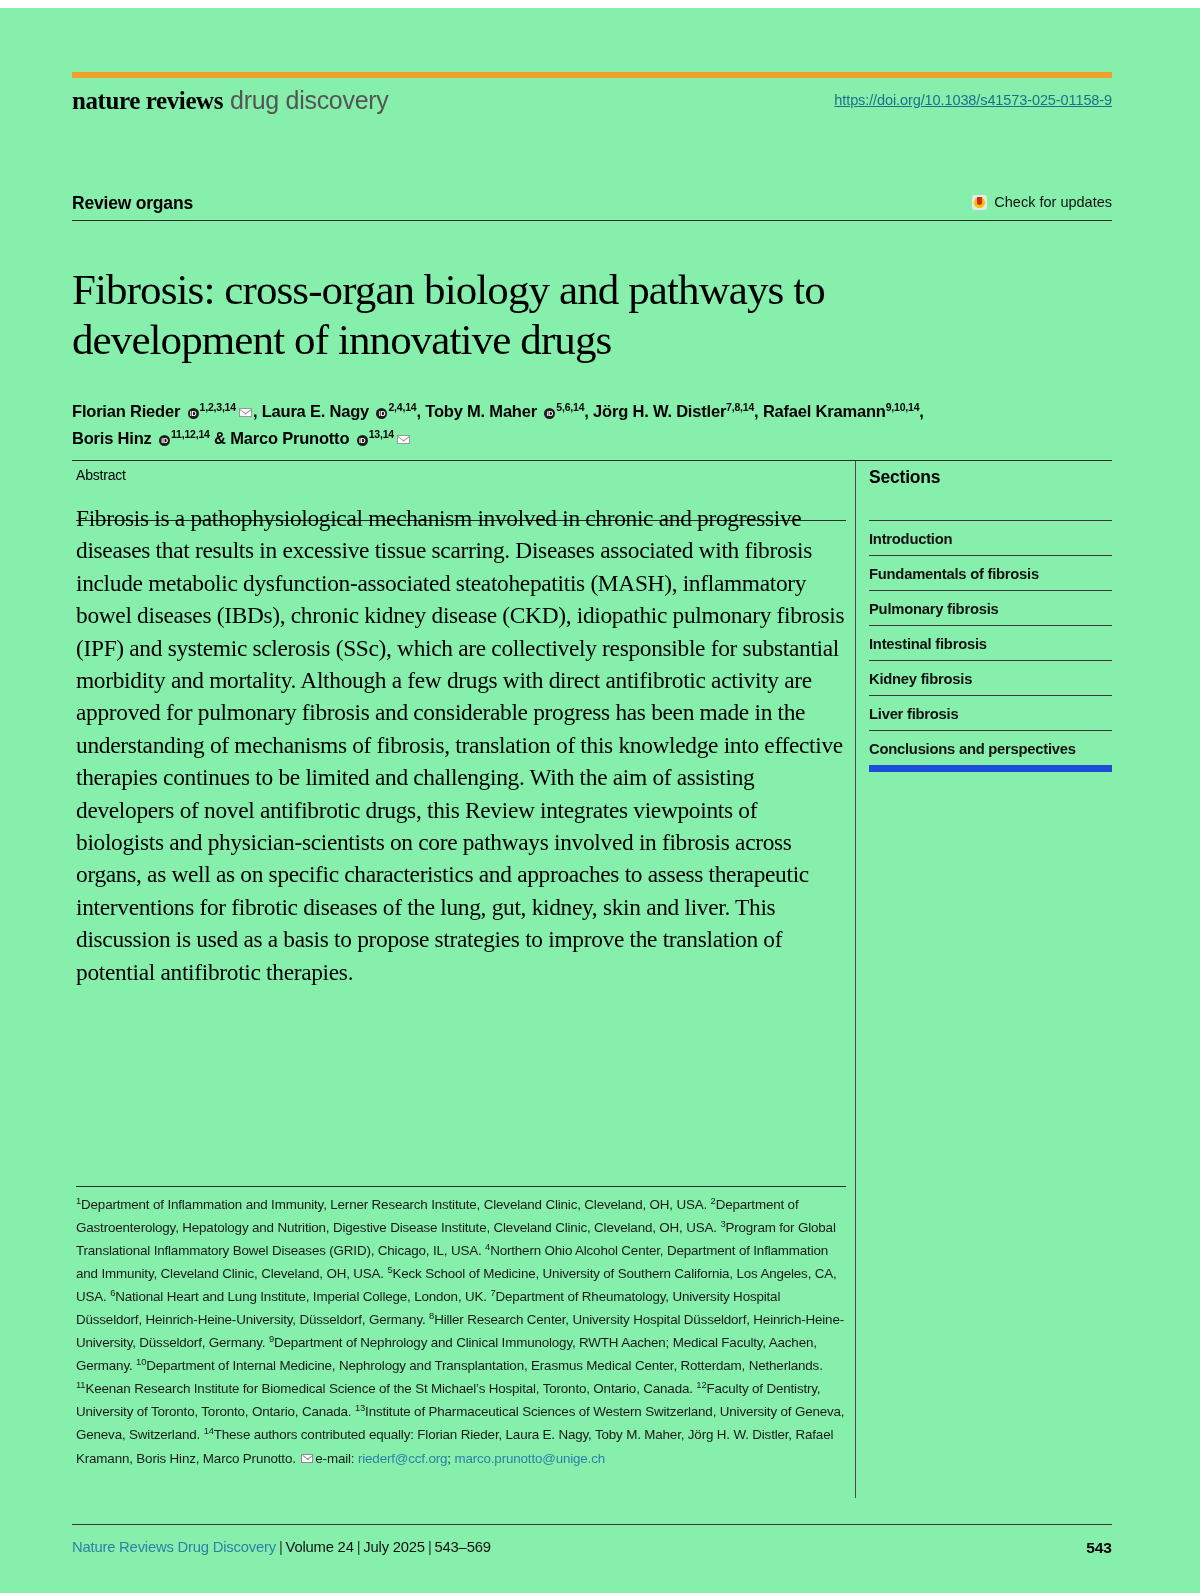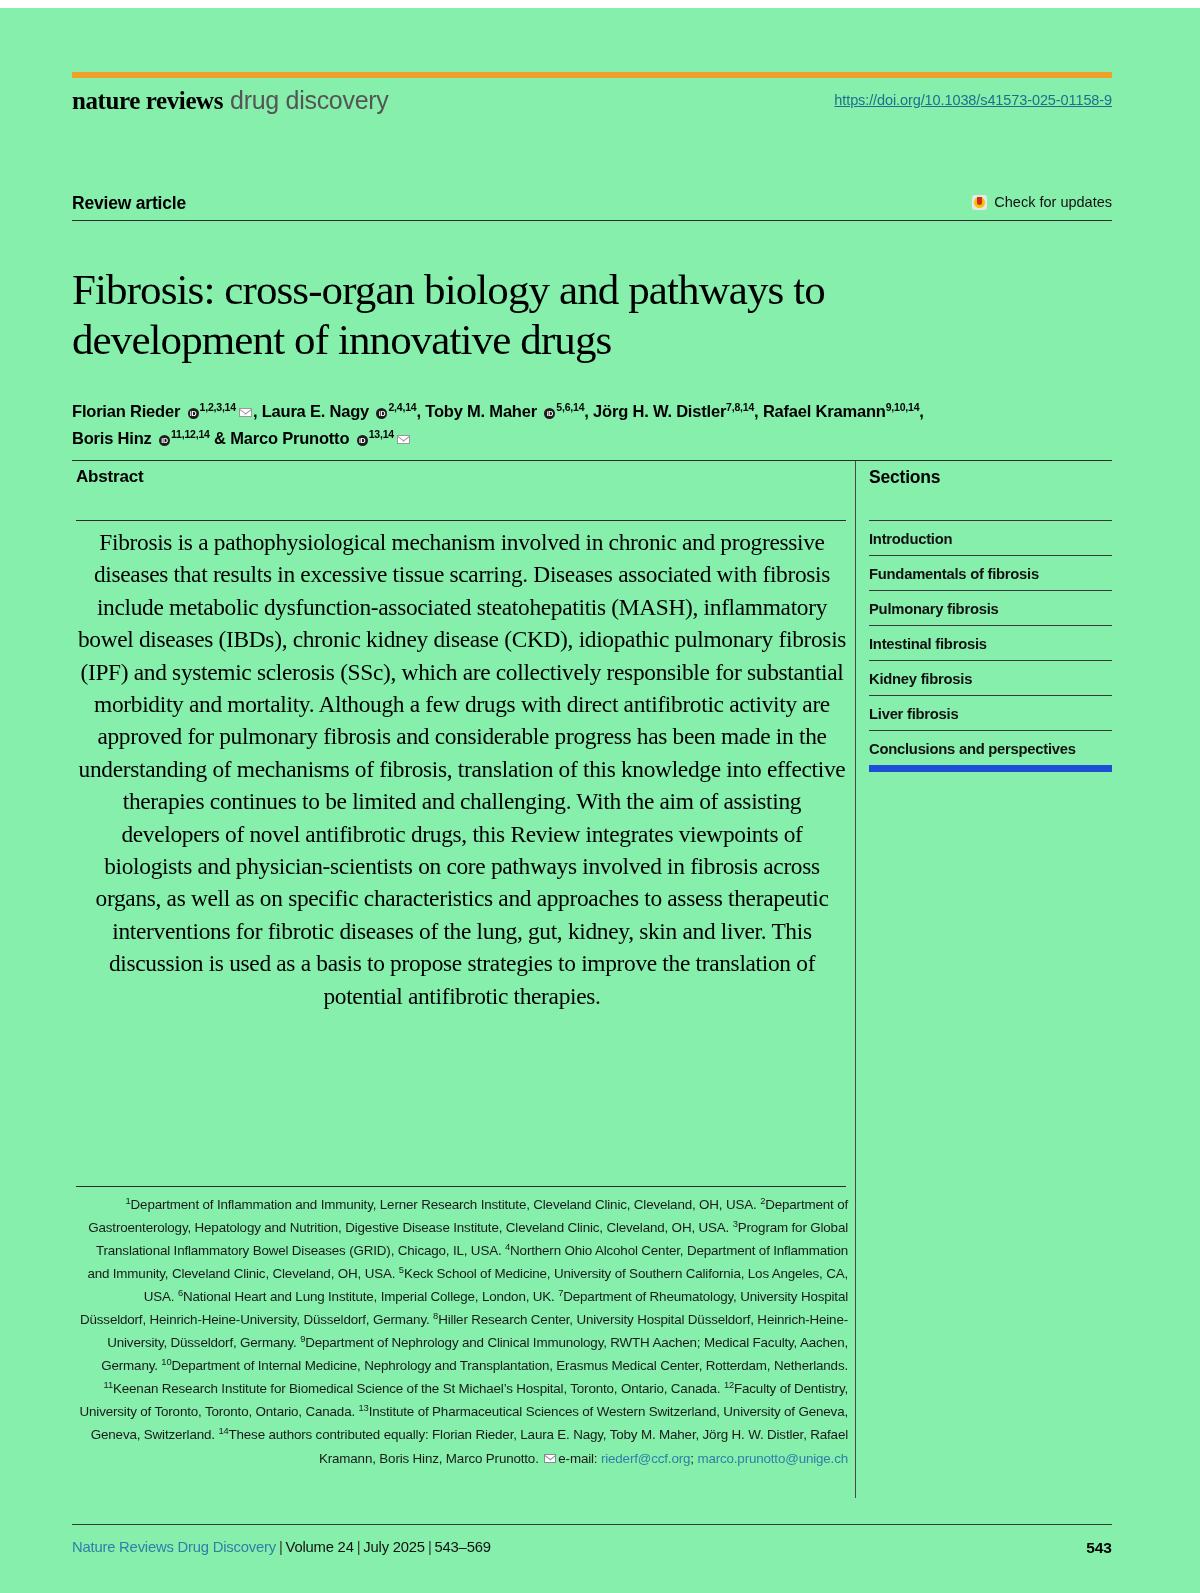--- a/index.html
+++ b/index.html
@@ -209,43 +209,43 @@
     top: 453px;
     width: 1px;
     height: 1037px;
     background: #4a4a4a;
   }
 
   .abstract-head {
     position: absolute;
     left: 76px;
     top: 459px;
-    font-size: 17px;
-    font-weight: bold;
+    font-size: 14px;
+    font-weight: normal;
     letter-spacing: -0.2px;
   }
   .rule-abstract-body {
     position: absolute;
     left: 76px;
     top: 512px;
     width: 770px;
     height: 1px;
     background: #2b2b2b;
   }
   .abstract-body {
     position: absolute;
     left: 76px;
-    top: 518px;
+    top: 494px;
     width: 772px;
     font-family: "Liberation Serif", serif;
     font-size: 23.4px;
     line-height: 1.385;
     letter-spacing: -0.32px;
     color: #000;
-    text-align: center;
+    text-align: left;
   }
 
   
   .sections-head {
     position: absolute;
     left: 869px;
     top: 459px;
     font-size: 17.5px;
     font-weight: bold;
     letter-spacing: -0.2px;
@@ -283,21 +283,21 @@
   }
   .affiliations {
     position: absolute;
     left: 76px;
     top: 1185px;
     width: 772px;
     font-size: 13.4px;
     line-height: 1.72;
     letter-spacing: -0.16px;
     color: #1a1a1a;
-    text-align: right;
+    text-align: left;
   }
   .affiliations sup {
     font-size: 9.4px;
     vertical-align: super;
     line-height: 0;
   }
   .affiliations .mail-glyph {
     display: inline-block;
     width: 12px;
     height: 8.5px;
@@ -373,21 +373,21 @@
 
   <div class="masthead-rule"></div>
 
   <div class="masthead">
     <span class="brand-bold">nature reviews</span>
     <span class="brand-light">drug discovery</span>
   </div>
 
   <a class="doi" href="#">https://doi.org/10.1038/s41573-025-01158-9</a>
 
-  <div class="article-type">Review article</div>
+  <div class="article-type">Review organs</div>
 
   <div class="crossmark">
     <span class="cm-icon"></span>
     <span>Check for updates</span>
   </div>
 
   <div class="rule-under-type"></div>
 
   <h1 class="title">Fibrosis: cross-organ biology and pathways to development of innovative drugs</h1>
 

